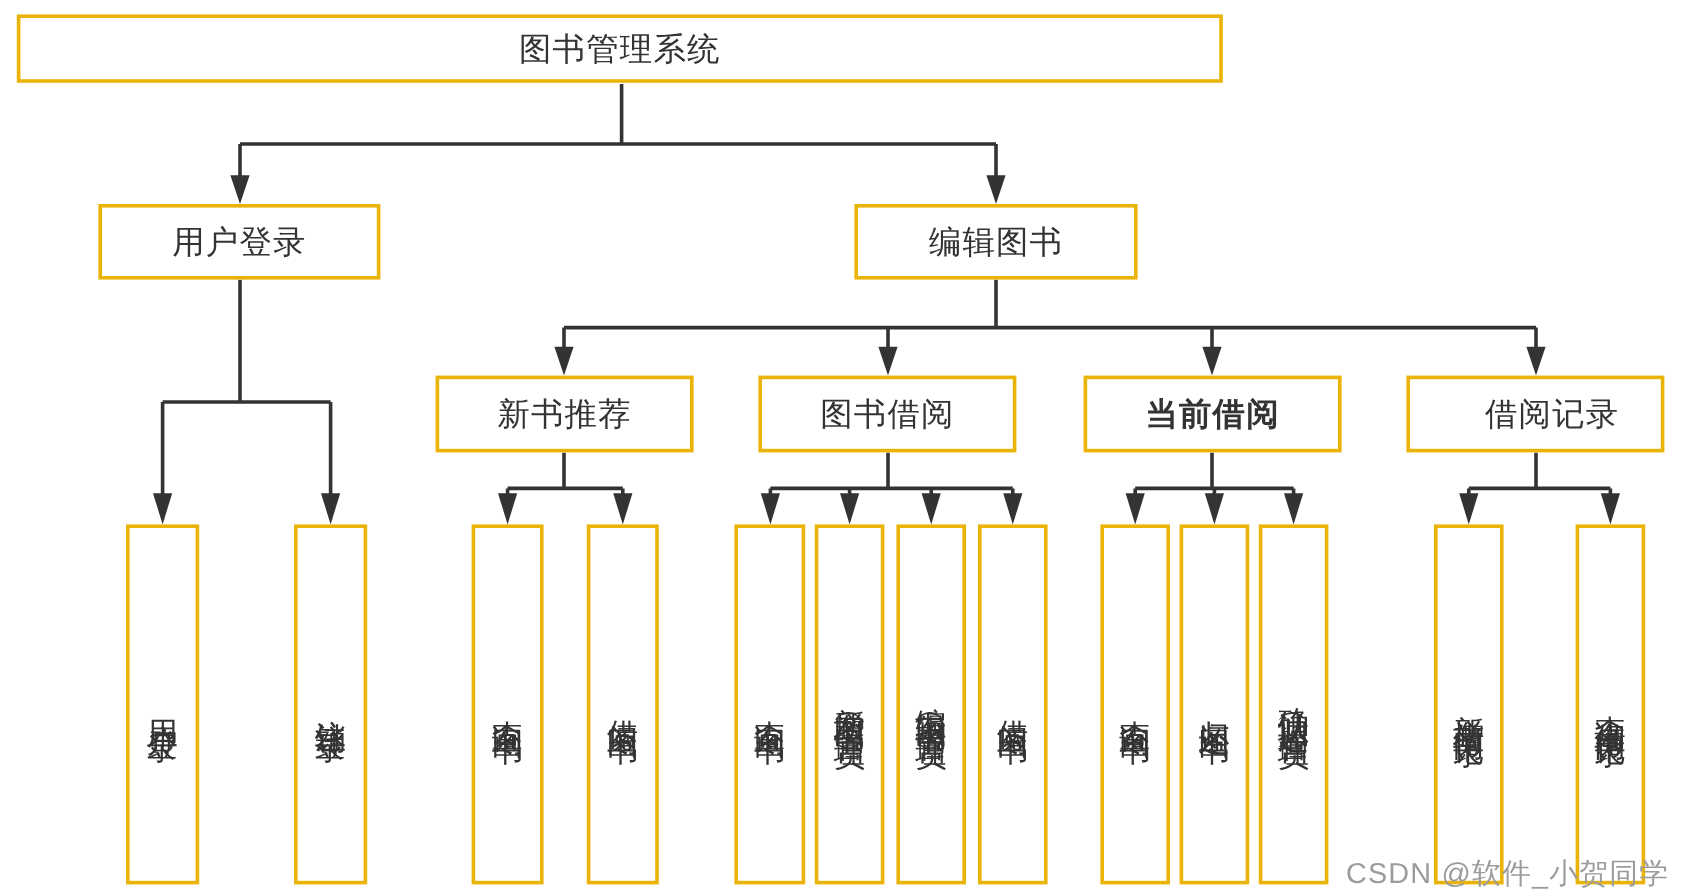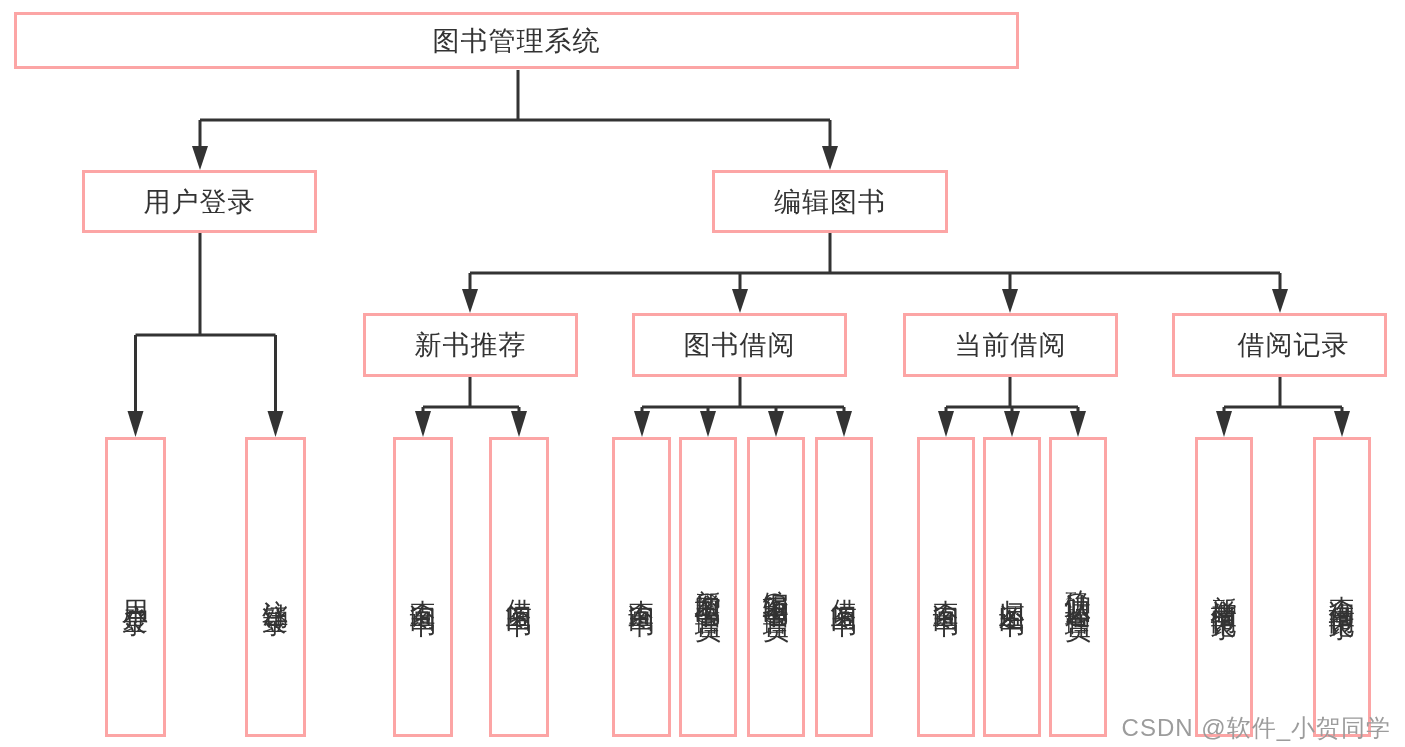--- a/index.html
+++ b/index.html
@@ -15,41 +15,41 @@
     width: 1405px; height: 747px;
   }
   #connector-layer {
     position: absolute; left: 0; top: 0;
     pointer-events: none;
   }
   .node {
     position: absolute;
     box-sizing: border-box;
     background: #ffffff;
-    border: 3px solid #fca5a5;
+    border: 3px solid #eab308;
     color: #333333;
     display: flex;
     align-items: center;
     justify-content: center;
   }
   .h-node { font-size: 27px; letter-spacing: 1px; white-space: nowrap; }
   .v-node .v-text {
     writing-mode: vertical-rl;
     text-orientation: mixed;
     font-size: 26px;
     letter-spacing: 4px;
     line-height: 1.1;
   }
   
   #node-root        { left: 14px;   top: 12px;  width: 1005px; height: 57px; }
   #node-user-login  { left: 82px;   top: 170px; width: 235px;  height: 63px; }
   #node-book-mgmt   { left: 712px;  top: 170px; width: 236px;  height: 63px; }
   #node-sec-0 { left: 363px;  top: 313px; width: 215px; height: 64px; }
   #node-sec-1 { left: 632px;  top: 313px; width: 215px; height: 64px; }
-  #node-sec-2 { left: 903px;  top: 313px; width: 215px; height: 64px; }
+  #node-sec-2 { left: 903px;  top: 313px; width: 215px; height: 64px; font-weight: bold; }
   #node-sec-3 { left: 1172px; top: 313px; width: 215px; height: 64px; padding-left: 28px; }
   .leaf { top: 437px; height: 300px; }
   #leaf-ul-0 { left: 105px;  width: 61px; }
   #leaf-ul-1 { left: 245px;  width: 61px; }
   #leaf-s0-0 { left: 393px;  width: 60px; }
   #leaf-s0-1 { left: 489px;  width: 60px; }
   #leaf-s1-0 { left: 612px;  width: 59px; }
   #leaf-s1-1 { left: 679px;  width: 58px; }
   #leaf-s1-2 { left: 747px;  width: 58px; }
   #leaf-s1-3 { left: 815px;  width: 58px; }

